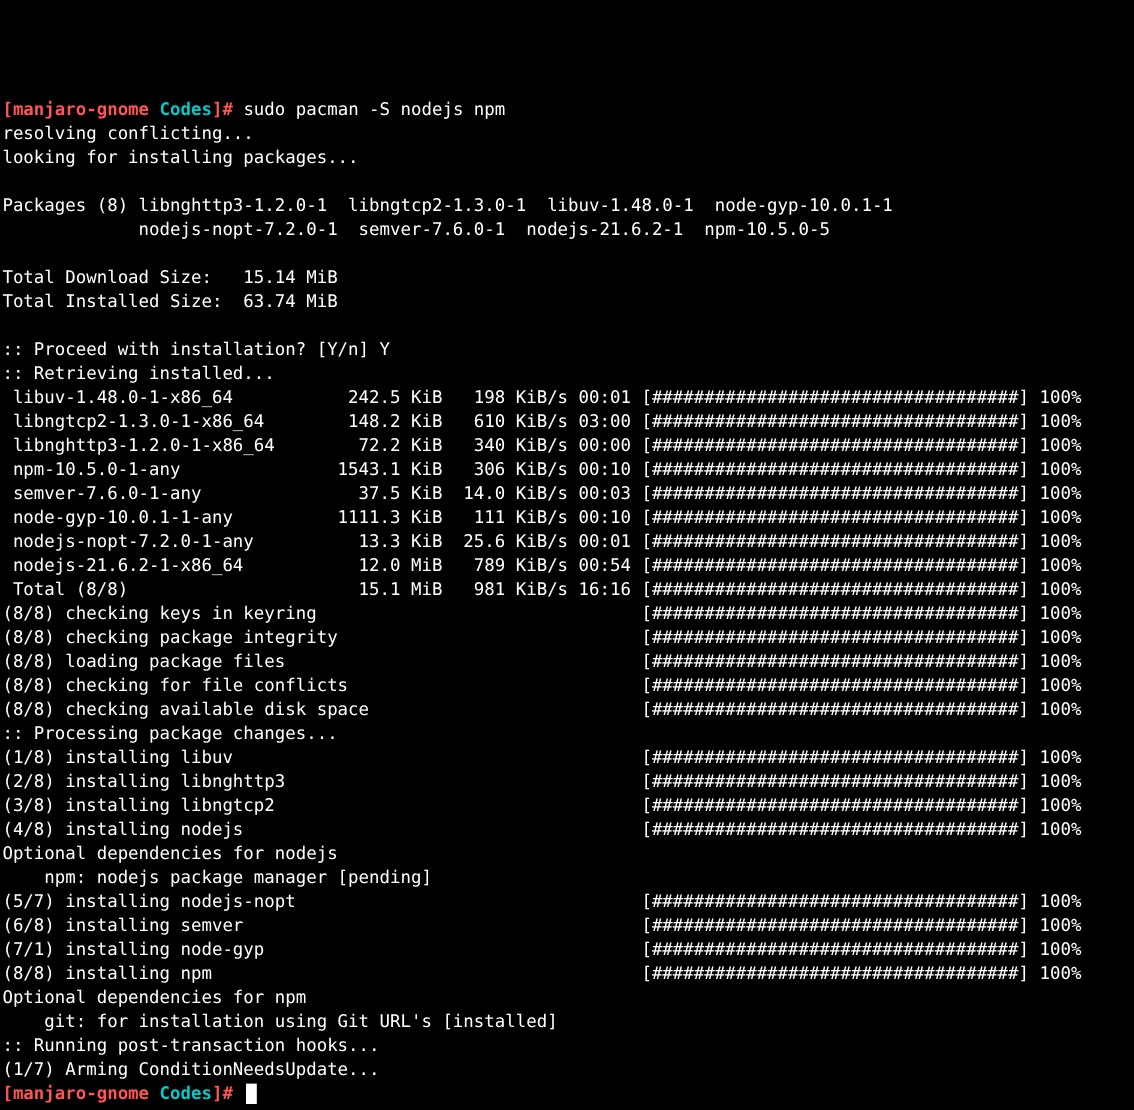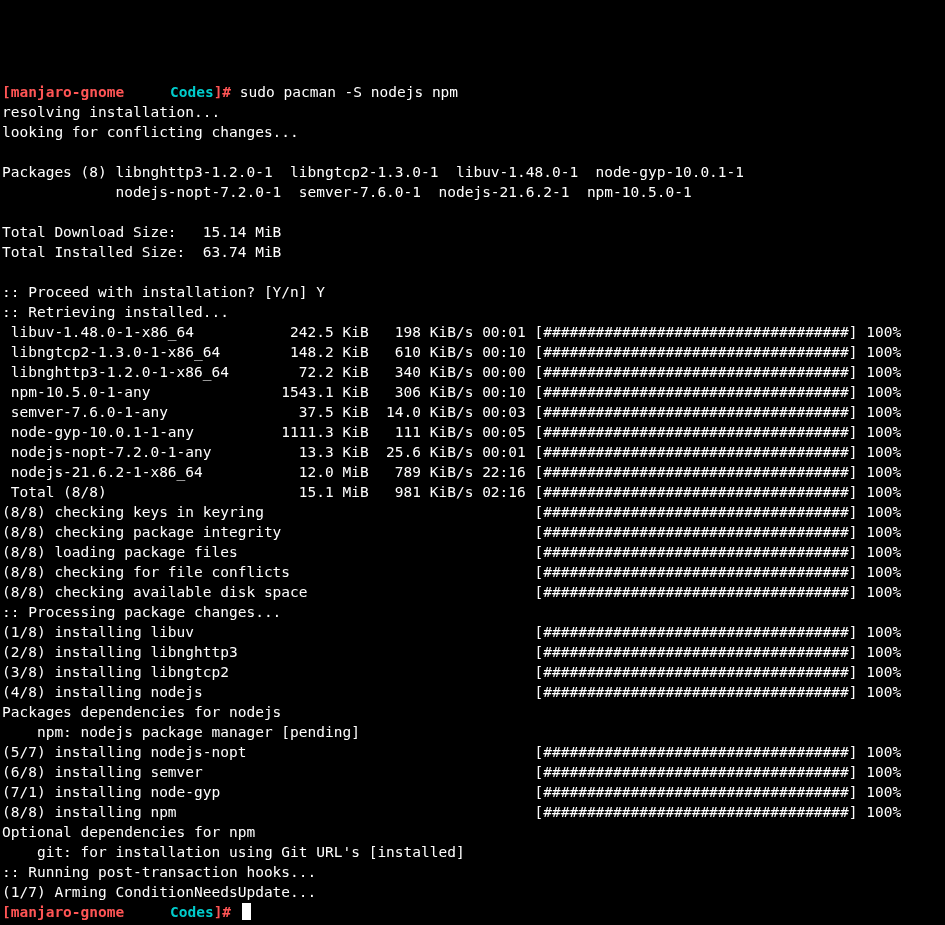--- a/index.html
+++ b/index.html
@@ -13,68 +13,68 @@
       font-family: 'DejaVu Sans Mono', 'Liberation Mono', monospace;
       font-size: 14.5px;
       line-height: 20px;
       padding: 2px;
       width: 945px;
       height: 925px;
       white-space: pre;
       overflow: hidden;
     }
     .red { color: #ff5555; font-weight: bold; }
-    .cyan { color: #00cccc; font-weight: bold; margin-left: 37px; }
+    .cyan { color: #00cccc; font-weight: bold; }
     .white { color: #ffffff; text-align: center; }
     .cursor {
       display: inline-block;
       width: 9px;
       height: 17px;
       background: #ffffff;
       vertical-align: text-bottom;
       margin-left: 2px;
     }
   </style>
 </head>
 <body>
 
 
 
 <div><span class="red">[</span><span class="red">manjaro-gnome</span> <span class="cyan">Codes</span><span class="red">]#</span> <span class="white">sudo pacman -S nodejs npm</span>
-<span>resolving installation...</span>
-<span>looking for conflicting changes...</span>
+<span>resolving conflicting...</span>
+<span>looking for installing packages...</span>
 <span></span>
 <span>Packages (8) libnghttp3-1.2.0-1  libngtcp2-1.3.0-1  libuv-1.48.0-1  node-gyp-10.0.1-1</span>
-<span>             nodejs-nopt-7.2.0-1  semver-7.6.0-1  nodejs-21.6.2-1  npm-10.5.0-1</span>
+<span>             nodejs-nopt-7.2.0-1  semver-7.6.0-1  nodejs-21.6.2-1  npm-10.5.0-5</span>
 <span></span>
 <span>Total Download Size:   15.14 MiB</span>
 <span>Total Installed Size:  63.74 MiB</span>
 <span></span>
 <span>:: Proceed with installation? [Y/n] Y</span>
 <span>:: Retrieving installed...</span>
 <span> libuv-1.48.0-1-x86_64           242.5 KiB   198 KiB/s 00:01 [###################################] 100%</span>
-<span> libngtcp2-1.3.0-1-x86_64        148.2 KiB   610 KiB/s 00:10 [###################################] 100%</span>
+<span> libngtcp2-1.3.0-1-x86_64        148.2 KiB   610 KiB/s 03:00 [###################################] 100%</span>
 <span> libnghttp3-1.2.0-1-x86_64        72.2 KiB   340 KiB/s 00:00 [###################################] 100%</span>
 <span> npm-10.5.0-1-any               1543.1 KiB   306 KiB/s 00:10 [###################################] 100%</span>
 <span> semver-7.6.0-1-any               37.5 KiB  14.0 KiB/s 00:03 [###################################] 100%</span>
-<span> node-gyp-10.0.1-1-any          1111.3 KiB   111 KiB/s 00:05 [###################################] 100%</span>
+<span> node-gyp-10.0.1-1-any          1111.3 KiB   111 KiB/s 00:10 [###################################] 100%</span>
 <span> nodejs-nopt-7.2.0-1-any          13.3 KiB  25.6 KiB/s 00:01 [###################################] 100%</span>
-<span> nodejs-21.6.2-1-x86_64           12.0 MiB   789 KiB/s 22:16 [###################################] 100%</span>
-<span> Total (8/8)                      15.1 MiB   981 KiB/s 02:16 [###################################] 100%</span>
+<span> nodejs-21.6.2-1-x86_64           12.0 MiB   789 KiB/s 00:54 [###################################] 100%</span>
+<span> Total (8/8)                      15.1 MiB   981 KiB/s 16:16 [###################################] 100%</span>
 <span>(8/8) checking keys in keyring                               [###################################] 100%</span>
 <span>(8/8) checking package integrity                             [###################################] 100%</span>
 <span>(8/8) loading package files                                  [###################################] 100%</span>
 <span>(8/8) checking for file conflicts                            [###################################] 100%</span>
 <span>(8/8) checking available disk space                          [###################################] 100%</span>
 <span>:: Processing package changes...</span>
 <span>(1/8) installing libuv                                       [###################################] 100%</span>
 <span>(2/8) installing libnghttp3                                  [###################################] 100%</span>
 <span>(3/8) installing libngtcp2                                   [###################################] 100%</span>
 <span>(4/8) installing nodejs                                      [###################################] 100%</span>
-<span>Packages dependencies for nodejs</span>
+<span>Optional dependencies for nodejs</span>
 <span>    npm: nodejs package manager [pending]</span>
 <span>(5/7) installing nodejs-nopt                                 [###################################] 100%</span>
 <span>(6/8) installing semver                                      [###################################] 100%</span>
 <span>(7/1) installing node-gyp                                    [###################################] 100%</span>
 <span>(8/8) installing npm                                         [###################################] 100%</span>
 <span>Optional dependencies for npm</span>
 <span>    git: for installation using Git URL's [installed]</span>
 <span>:: Running post-transaction hooks...</span>
 <span>(1/7) Arming ConditionNeedsUpdate...</span>
 <span class="red">[</span><span class="red">manjaro-gnome</span> <span class="cyan">Codes</span><span class="red">]#</span> <span class="cursor"></span></div>

